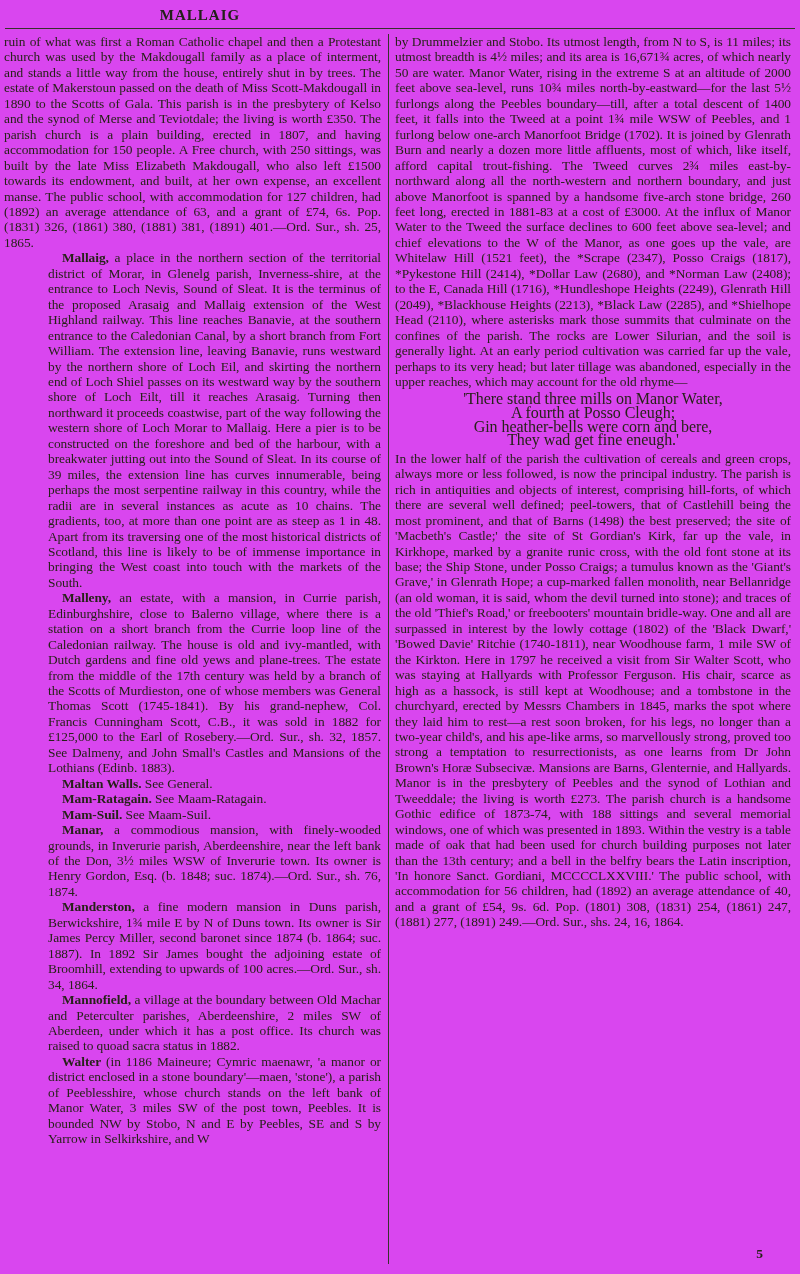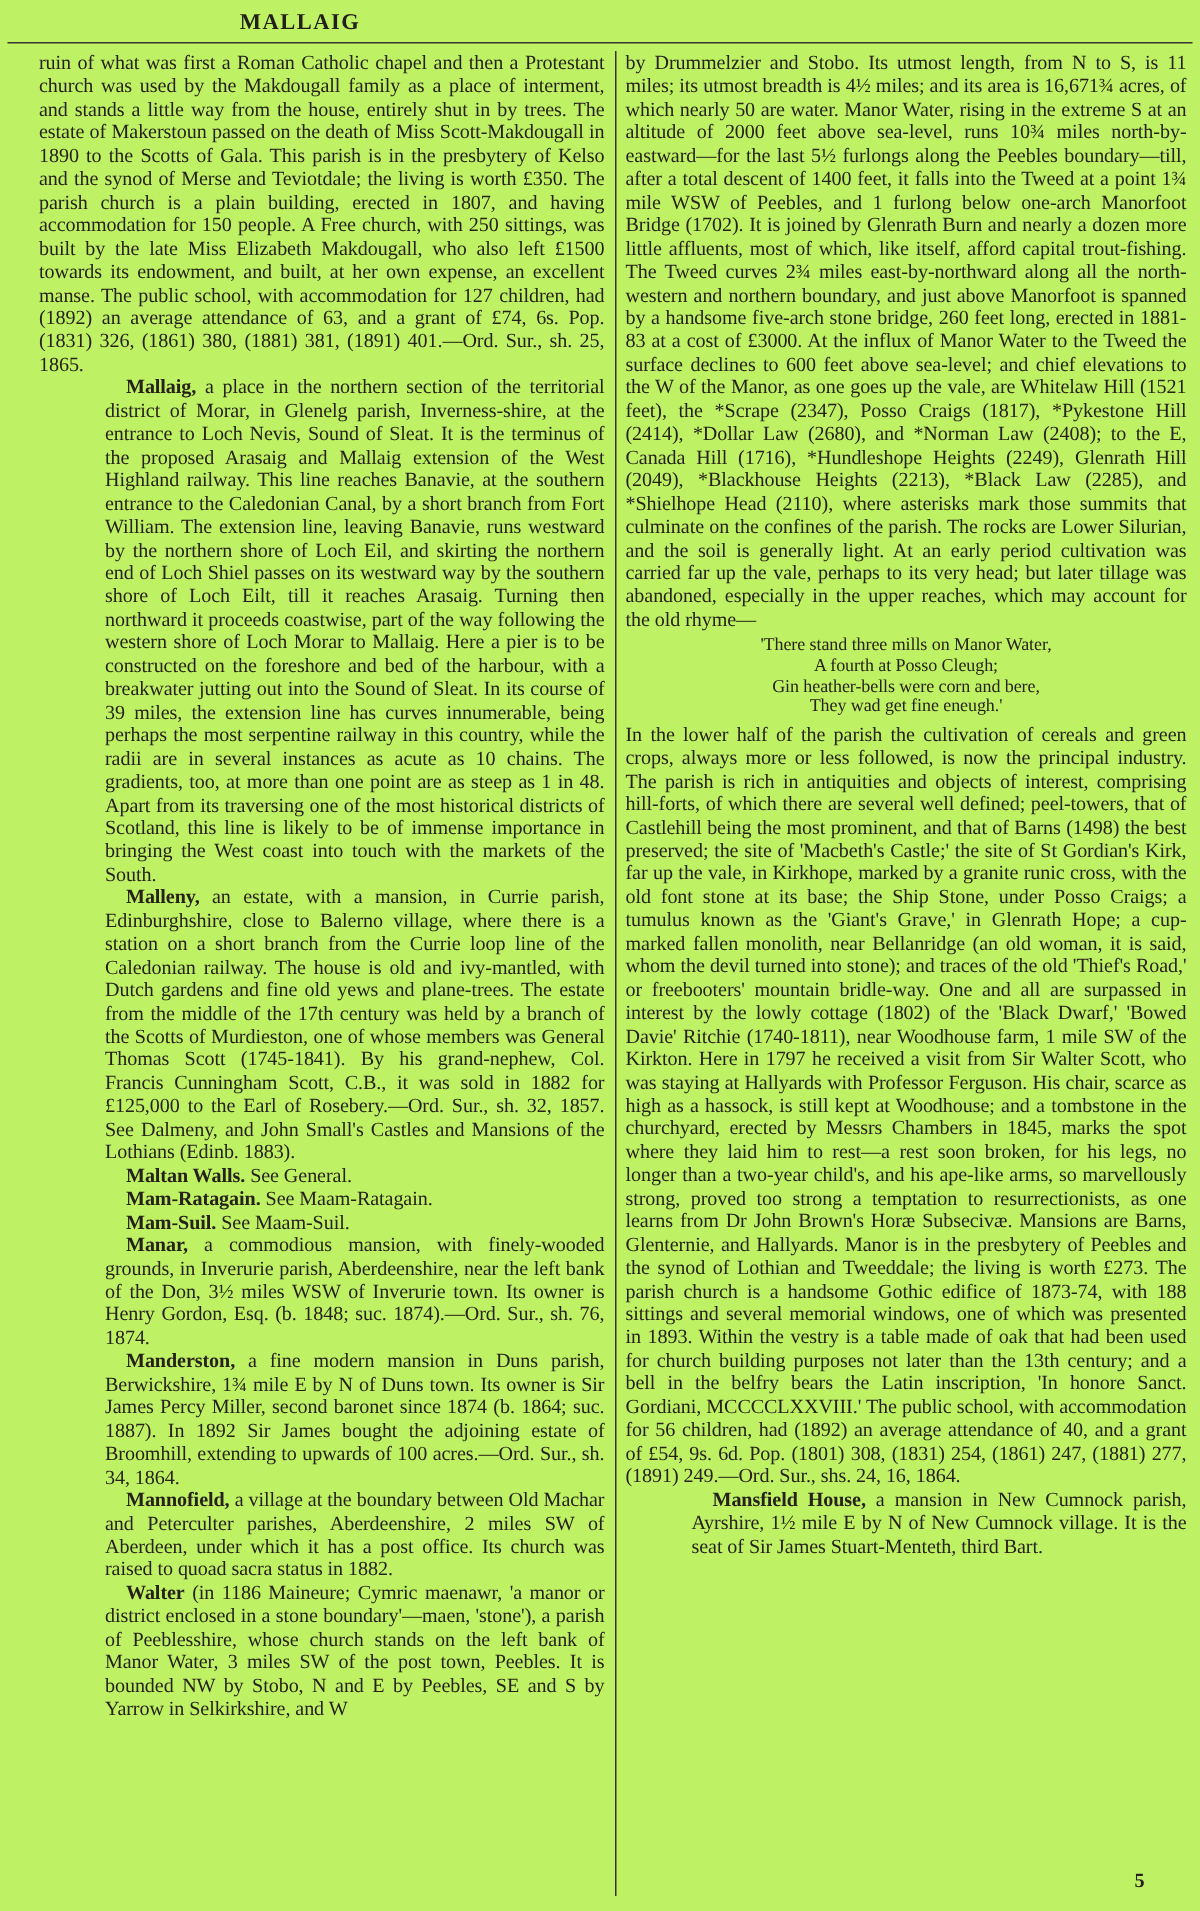--- a/index.html
+++ b/index.html
@@ -5,41 +5,41 @@
   html, body { margin: 0; padding: 0; }
   body {
     width: 800px; height: 1274px;
     background: #f1efe9;
     font-family: "Liberation Serif", "DejaVu Serif", serif;
     color: #272219;
   }
   .page {
     position: relative;
     width: 800px; height: 1274px;
-    background: #bef264;
+    background: #d946ef;
     overflow: hidden;
     box-sizing: border-box;
   }
   .header-row { display: flex; padding-top: 7px; }
   .col-header {
     width: 50%;
     text-align: center;
     font-weight: bold;
     font-size: 15px;
     letter-spacing: 1px;
     color: #23201a;
   }
   .head-rule {
     border-top: 1.5px solid #37322a;
     margin: 4px 5px 0 5px;
   }
   .columns {
     display: flex;
     align-items: stretch;
-    padding: 5px 9px 0 26px;
+    padding: 5px 9px 0 4px;
     height: 1230px;
   }
   .column {
     font-size: 13.4px;
     line-height: 15.45px;
     text-align: justify;
     letter-spacing: -0.05px;
   }
   .column.left  { width: 377px; flex: 0 0 377px; }
   .column.right { flex: 1; }
@@ -48,21 +48,21 @@
     background: #37322a;
     margin: 0 6px 0 7px;
     flex: 0 0 1px;
   }
   p.para { margin: 0; }
   p.para.entry { text-indent: 14px; margin-left: 44px; }
   p.para.cont  { text-indent: 0; }
   .lead { font-weight: bold; }
   .poem {
     text-align: center;
-    font-size: 12px;
+    font-size: 16px;
     line-height: 13.6px;
     margin: 3px 0 4px 0;
   }
   .page-number {
     position: absolute;
     right: 37px; bottom: 12px;
     font-weight: bold;
     font-size: 13.5px;
   }
 </style>
@@ -96,20 +96,19 @@
 
     <div class="column right">
       <p class="para cont"><span>by Drummelzier and Stobo. Its utmost length, from N to S, is 11 miles; its utmost breadth is 4½ miles; and its area is 16,671¾ acres, of which nearly 50 are water. Manor Water, rising in the extreme S at an altitude of 2000 feet above sea-level, runs 10¾ miles north-by-eastward—for the last 5½ furlongs along the Peebles boundary—till, after a total descent of 1400 feet, it falls into the Tweed at a point 1¾ mile WSW of Peebles, and 1 furlong below one-arch Manorfoot Bridge (1702). It is joined by Glenrath Burn and nearly a dozen more little affluents, most of which, like itself, afford capital trout-fishing. The Tweed curves 2¾ miles east-by-northward along all the north-western and northern boundary, and just above Manorfoot is spanned by a handsome five-arch stone bridge, 260 feet long, erected in 1881-83 at a cost of £3000. At the influx of Manor Water to the Tweed the surface declines to 600 feet above sea-level; and chief elevations to the W of the Manor, as one goes up the vale, are Whitelaw Hill (1521 feet), the *Scrape (2347), Posso Craigs (1817), *Pykestone Hill (2414), *Dollar Law (2680), and *Norman Law (2408); to the E, Canada Hill (1716), *Hundleshope Heights (2249), Glenrath Hill (2049), *Blackhouse Heights (2213), *Black Law (2285), and *Shielhope Head (2110), where asterisks mark those summits that culminate on the confines of the parish. The rocks are Lower Silurian, and the soil is generally light. At an early period cultivation was carried far up the vale, perhaps to its very head; but later tillage was abandoned, especially in the upper reaches, which may account for the old rhyme—</span></p>
       <div class="poem">
         <div>'There stand three mills on Manor Water,</div>
         <div>A fourth at Posso Cleugh;</div>
         <div>Gin heather-bells were corn and bere,</div>
         <div>They wad get fine eneugh.'</div>
       </div>
       <p class="para cont"><span>In the lower half of the parish the cultivation of cereals and green crops, always more or less followed, is now the principal industry. The parish is rich in antiquities and objects of interest, comprising hill-forts, of which there are several well defined; peel-towers, that of Castlehill being the most prominent, and that of Barns (1498) the best preserved; the site of 'Macbeth's Castle;' the site of St Gordian's Kirk, far up the vale, in Kirkhope, marked by a granite runic cross, with the old font stone at its base; the Ship Stone, under Posso Craigs; a tumulus known as the 'Giant's Grave,' in Glenrath Hope; a cup-marked fallen monolith, near Bellanridge (an old woman, it is said, whom the devil turned into stone); and traces of the old 'Thief's Road,' or freebooters' mountain bridle-way. One and all are surpassed in interest by the lowly cottage (1802) of the 'Black Dwarf,' 'Bowed Davie' Ritchie (1740-1811), near Woodhouse farm, 1 mile SW of the Kirkton. Here in 1797 he received a visit from Sir Walter Scott, who was staying at Hallyards with Professor Ferguson. His chair, scarce as high as a hassock, is still kept at Woodhouse; and a tombstone in the churchyard, erected by Messrs Chambers in 1845, marks the spot where they laid him to rest—a rest soon broken, for his legs, no longer than a two-year child's, and his ape-like arms, so marvellously strong, proved too strong a temptation to resurrectionists, as one learns from Dr John Brown's Horæ Subsecivæ. Mansions are Barns, Glenternie, and Hallyards. Manor is in the presbytery of Peebles and the synod of Lothian and Tweeddale; the living is worth £273. The parish church is a handsome Gothic edifice of 1873-74, with 188 sittings and several memorial windows, one of which was presented in 1893. Within the vestry is a table made of oak that had been used for church building purposes not later than the 13th century; and a bell in the belfry bears the Latin inscription, 'In honore Sanct. Gordiani, MCCCCLXXVIII.' The public school, with accommodation for 56 children, had (1892) an average attendance of 40, and a grant of £54, 9s. 6d. Pop. (1801) 308, (1831) 254, (1861) 247, (1881) 277, (1891) 249.—Ord. Sur., shs. 24, 16, 1864.</span></p>
-      <p class="para entry"><b class="lead">Mansfield House,</b><span> a mansion in New Cumnock parish, Ayrshire, 1½ mile E by N of New Cumnock village. It is the seat of Sir James Stuart-Menteth, third Bart.</span></p>
     </div>
 
   </div>
 
   <div class="page-number">5</div>
 
 </div>
 
 </body></html>

